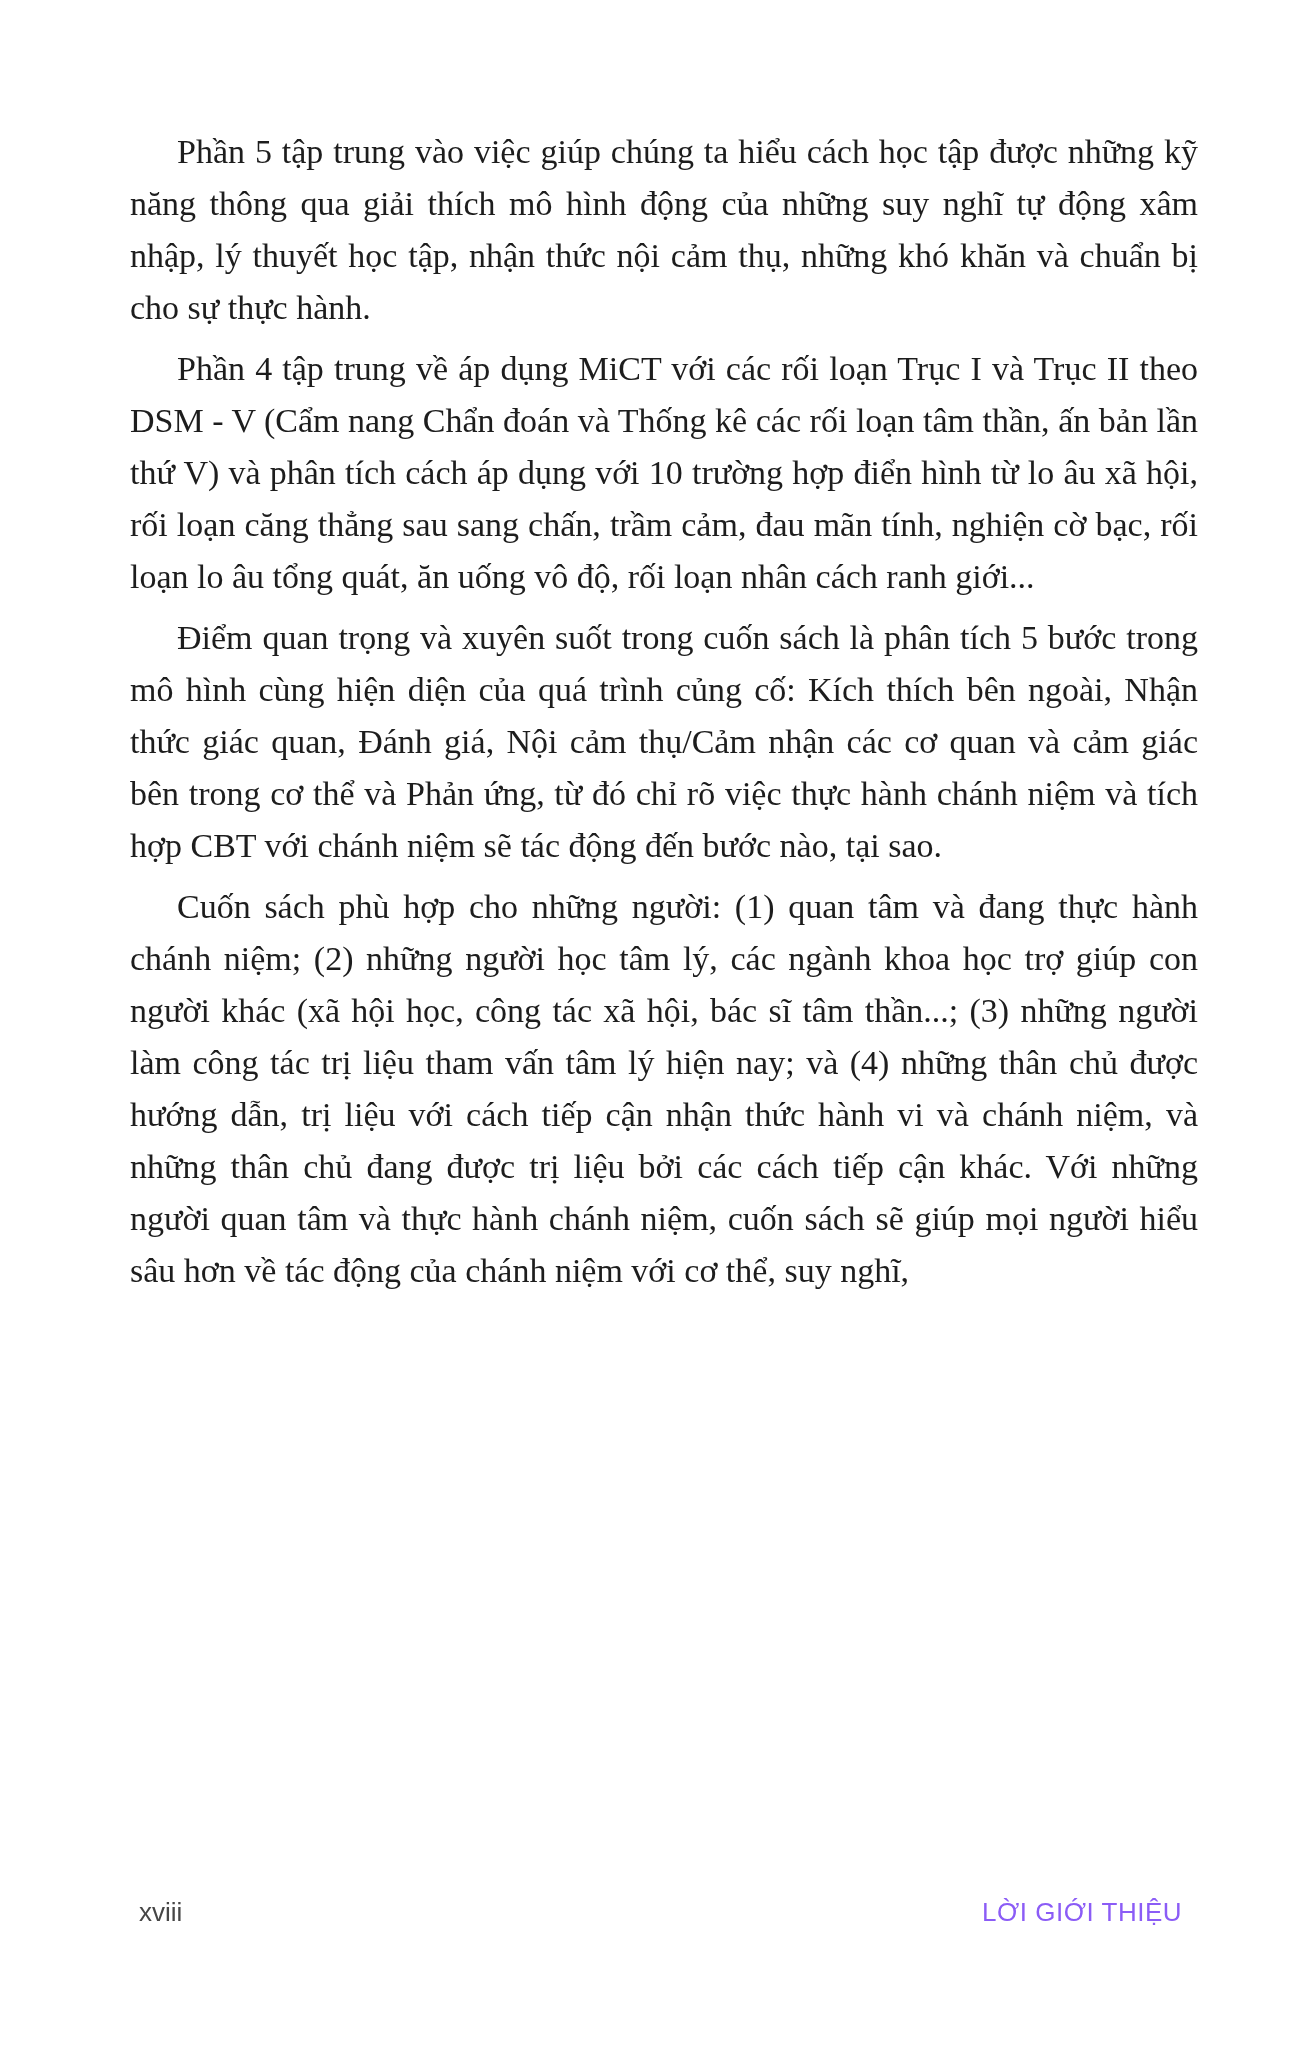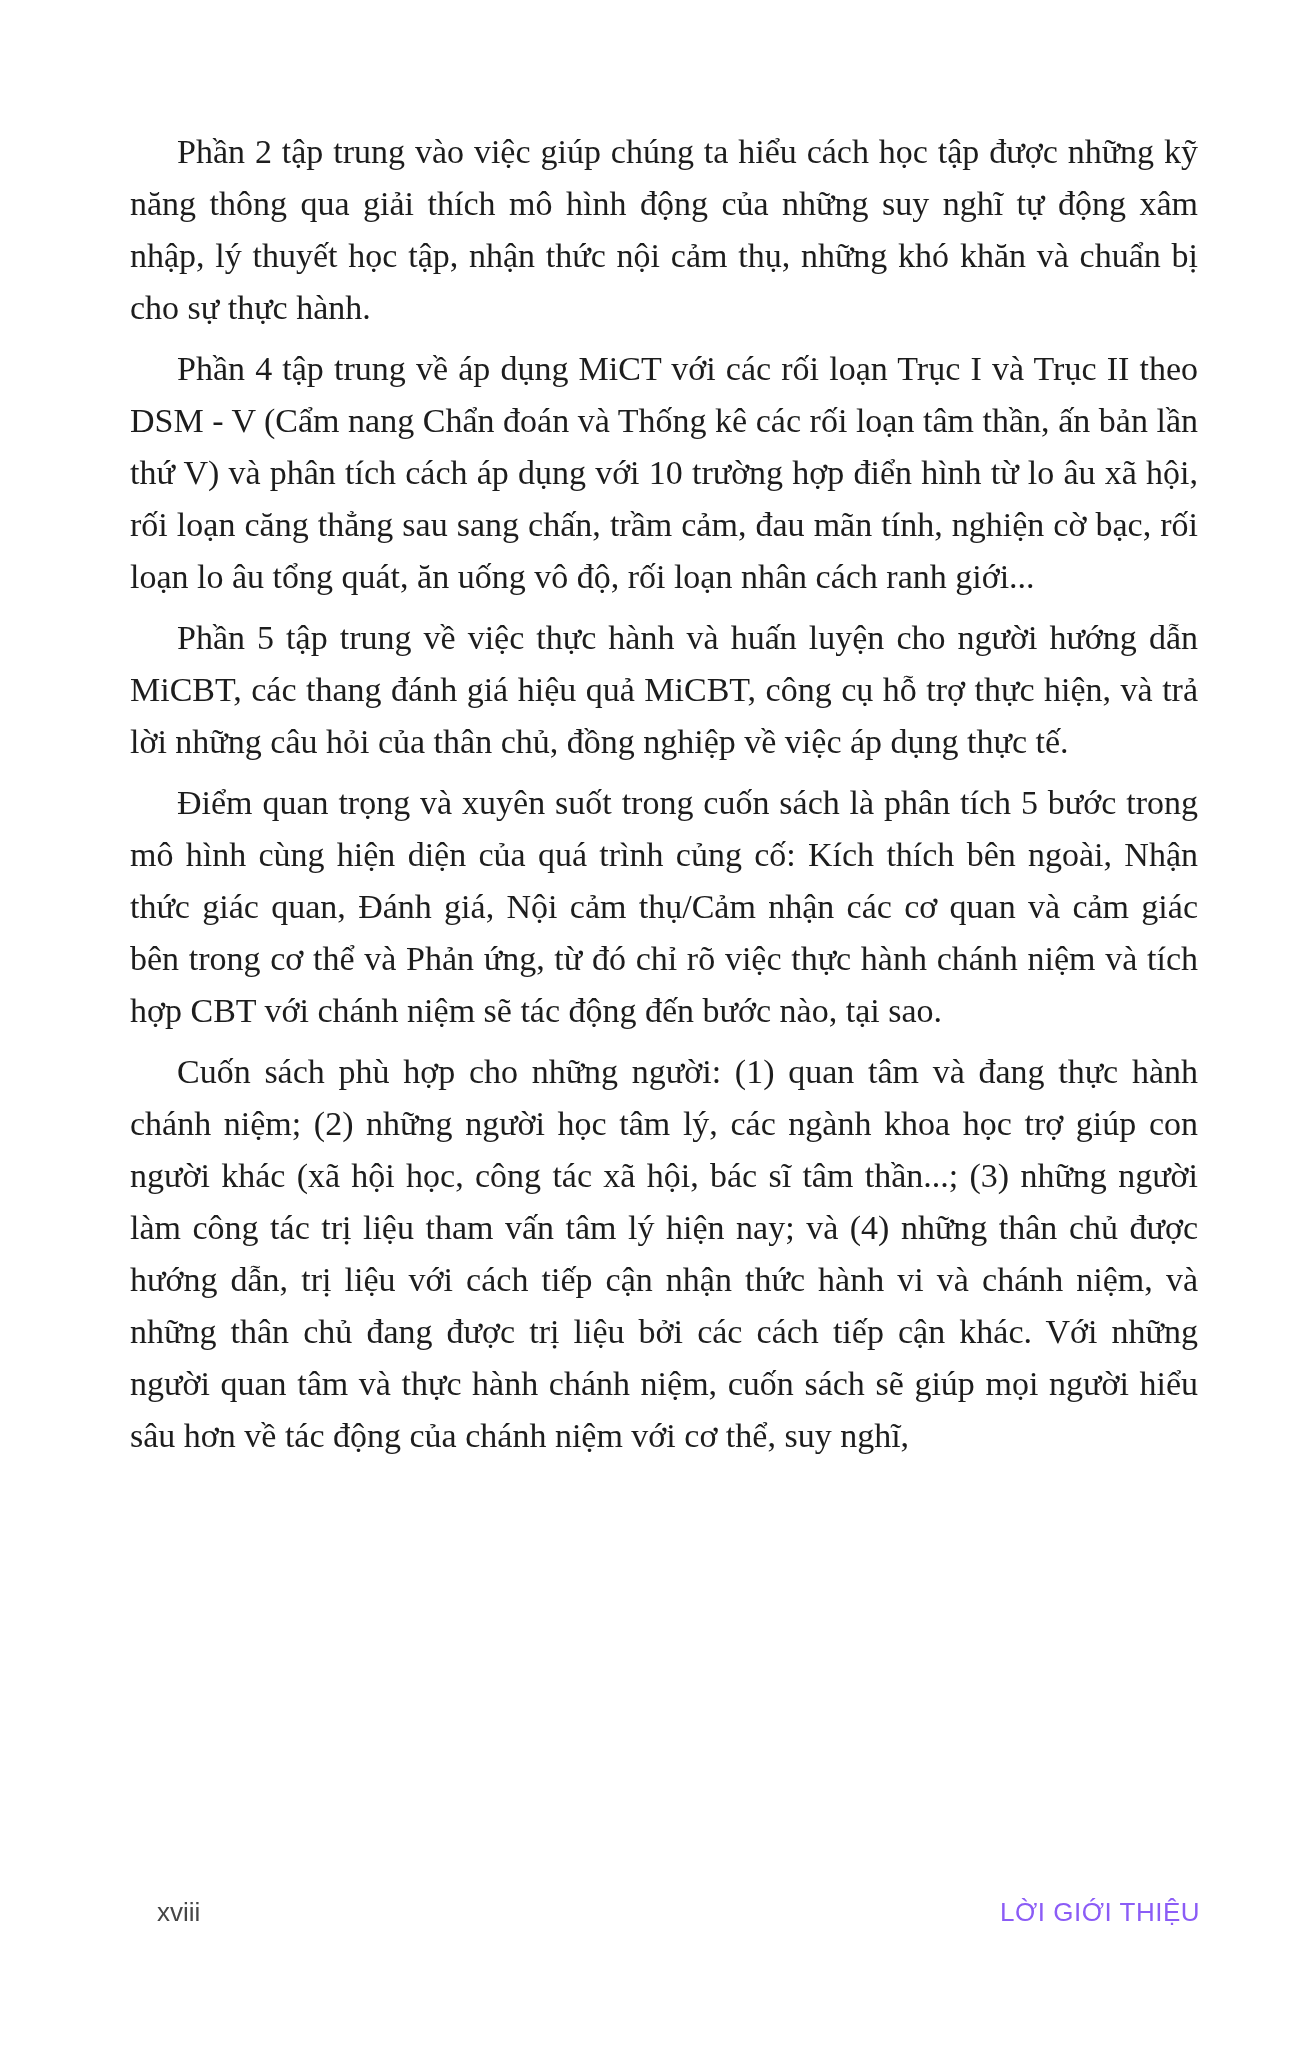--- a/index.html
+++ b/index.html
@@ -25,21 +25,21 @@
     line-height: 52px;
     text-align: justify;
     text-justify: inter-word;
   }
   .content p {
     margin: 0 0 9px 0;
     text-indent: 47px;
   }
   .footer {
     position: absolute;
-    left: 132px;
+    left: 114px;
     top: 1897px;
     width: 1068px;
     display: flex;
     justify-content: space-between;
     align-items: center;
     font-family: "Liberation Sans", sans-serif;
     font-size: 26px;
     color: #464646;
   }
   .page-number {
@@ -49,23 +49,22 @@
     letter-spacing: 0.5px;
     color: #8b5cf6;
   }
 </style>
 </head>
 <body>
 
 <div class="page">
 
   <main class="content">
-    <p>Phần 2 tập trung vào việc giúp chúng ta hiểu cách học tập được những kỹ năng thông qua giải thích mô hình động của những suy nghĩ tự động xâm nhập, lý thuyết học tập, nhận thức nội cảm thụ, những khó khăn và chuẩn bị cho sự thực hành.</p>
+    <p>Phần 5 tập trung vào việc giúp chúng ta hiểu cách học tập được những kỹ năng thông qua giải thích mô hình động của những suy nghĩ tự động xâm nhập, lý thuyết học tập, nhận thức nội cảm thụ, những khó khăn và chuẩn bị cho sự thực hành.</p>
     <p>Phần 4 tập trung về áp dụng MiCT với các rối loạn Trục I và Trục II theo DSM - V (Cẩm nang Chẩn đoán và Thống kê các rối loạn tâm thần, ấn bản lần thứ V) và phân tích cách áp dụng với 10 trường hợp điển hình từ lo âu xã hội, rối loạn căng thẳng sau sang chấn, trầm cảm, đau mãn tính, nghiện cờ bạc, rối loạn lo âu tổng quát, ăn uống vô độ, rối loạn nhân cách ranh giới...</p>
-    <p>Phần 5 tập trung về việc thực hành và huấn luyện cho người hướng dẫn MiCBT, các thang đánh giá hiệu quả MiCBT, công cụ hỗ trợ thực hiện, và trả lời những câu hỏi của thân chủ, đồng nghiệp về việc áp dụng thực tế.</p>
     <p>Điểm quan trọng và xuyên suốt trong cuốn sách là phân tích 5 bước trong mô hình cùng hiện diện của quá trình củng cố: Kích thích bên ngoài, Nhận thức giác quan, Đánh giá, Nội cảm thụ/Cảm nhận các cơ quan và cảm giác bên trong cơ thể và Phản ứng, từ đó chỉ rõ việc thực hành chánh niệm và tích hợp CBT với chánh niệm sẽ tác động đến bước nào, tại sao.</p>
     <p>Cuốn sách phù hợp cho những người: (1) quan tâm và đang thực hành chánh niệm; (2) những người học tâm lý, các ngành khoa học trợ giúp con người khác (xã hội học, công tác xã hội, bác sĩ tâm thần...; (3) những người làm công tác trị liệu tham vấn tâm lý hiện nay; và (4) những thân chủ được hướng dẫn, trị liệu với cách tiếp cận nhận thức hành vi và chánh niệm, và những thân chủ đang được trị liệu bởi các cách tiếp cận khác. Với những người quan tâm và thực hành chánh niệm, cuốn sách sẽ giúp mọi người hiểu sâu hơn về tác động của chánh niệm với cơ thể, suy nghĩ,</p>
   </main>
 
   <footer class="footer">
     <span class="page-number">xviii</span>
     <span class="section-title">LỜI GIỚI THIỆU</span>
   </footer>
 
 </div>

